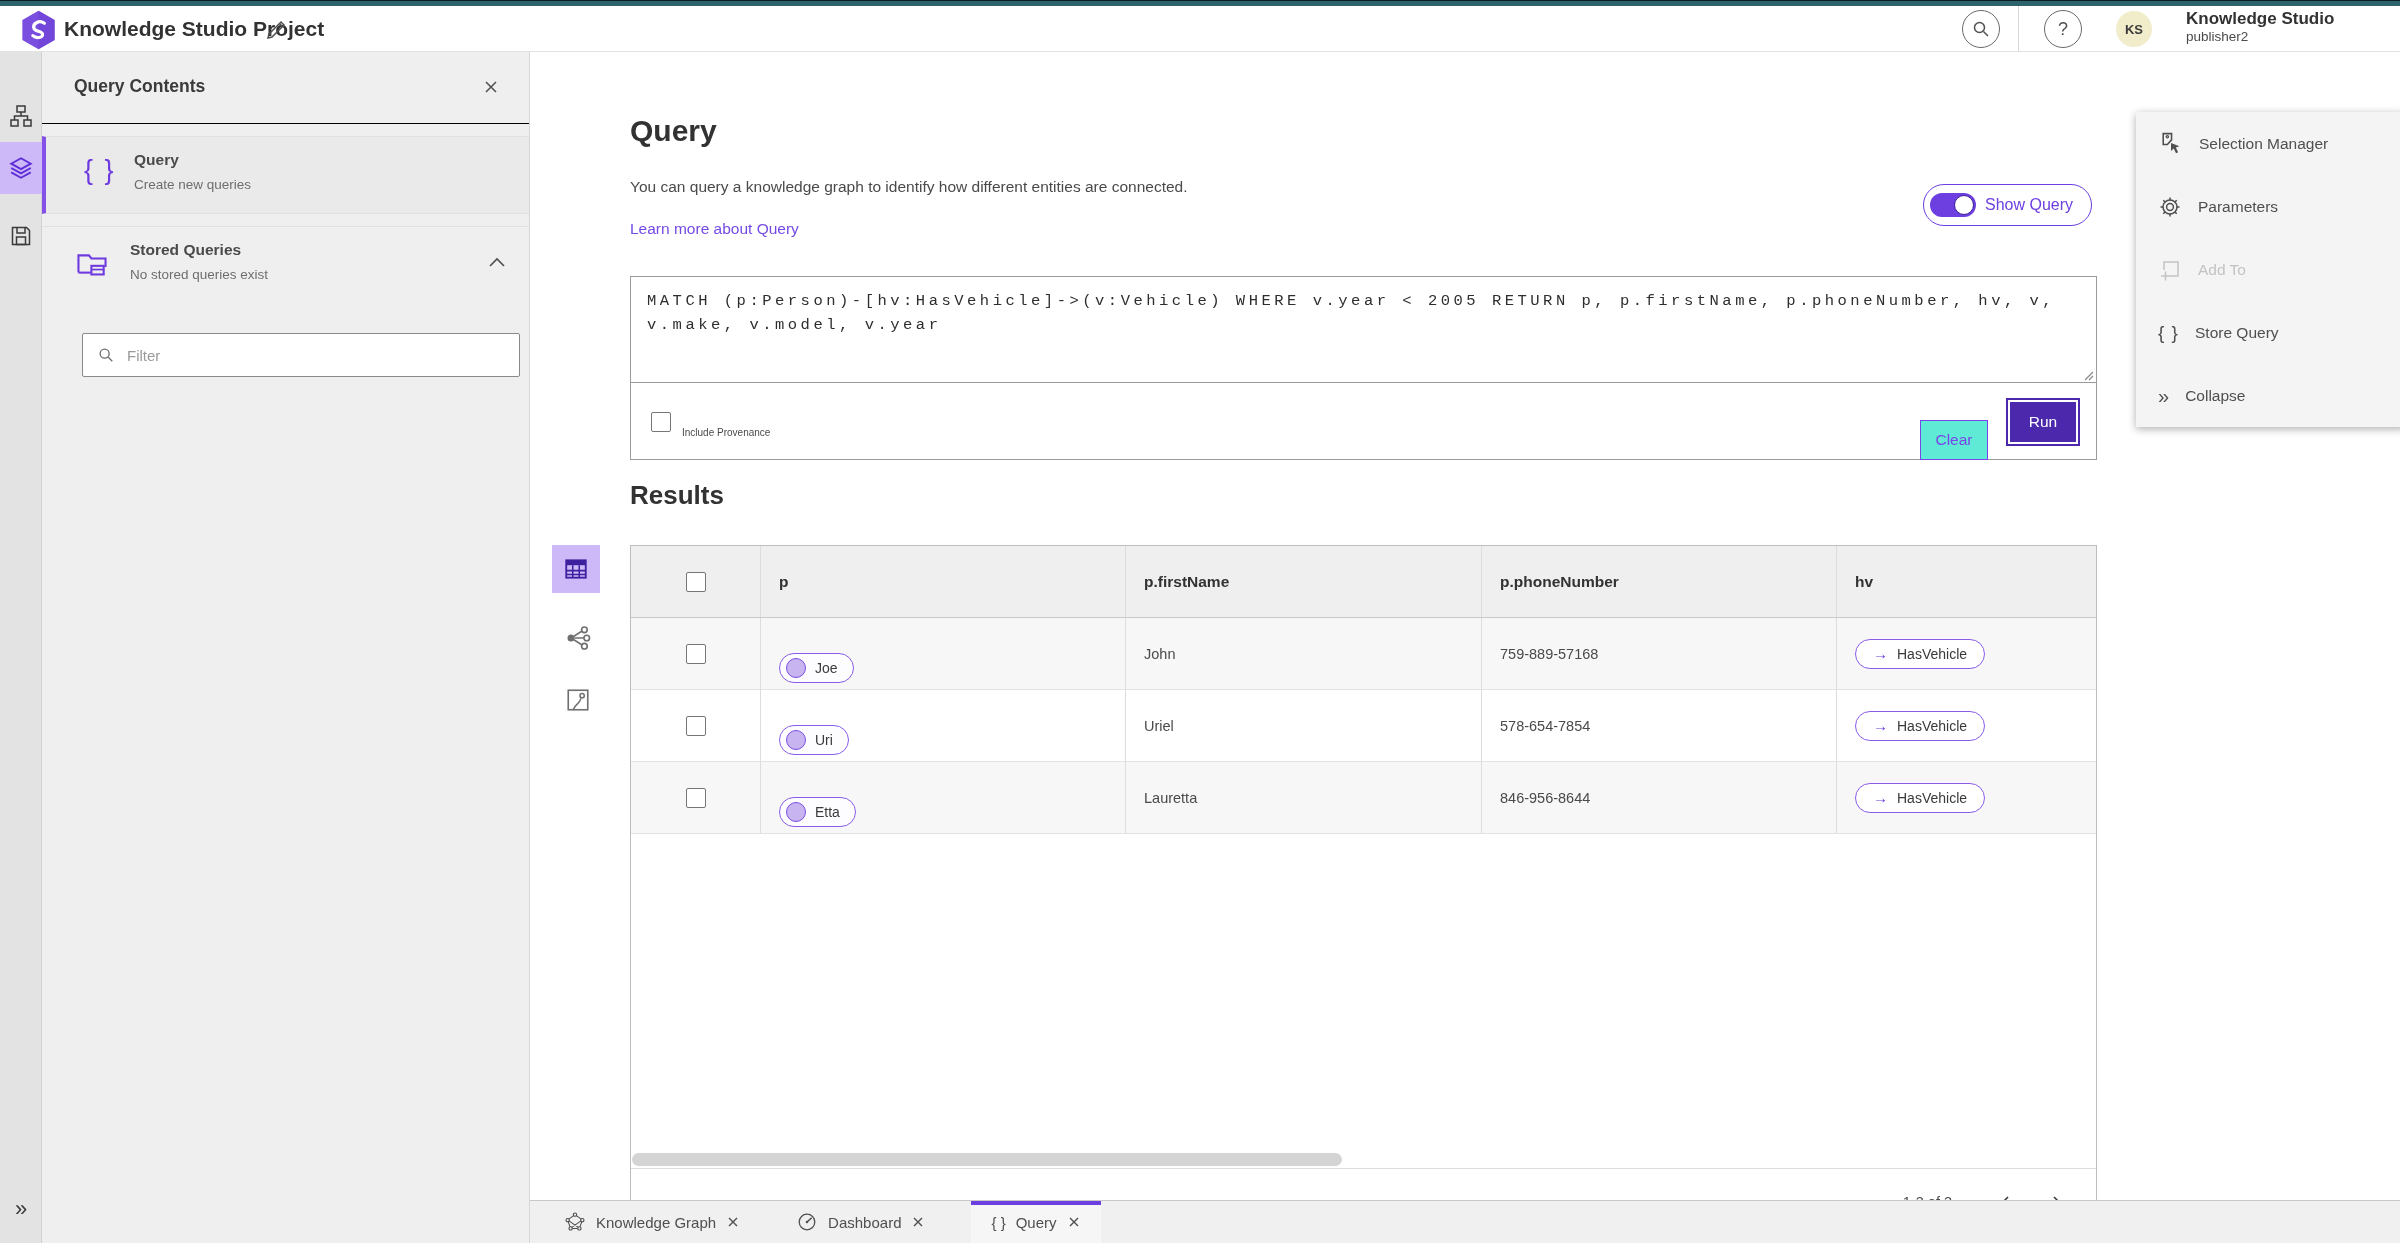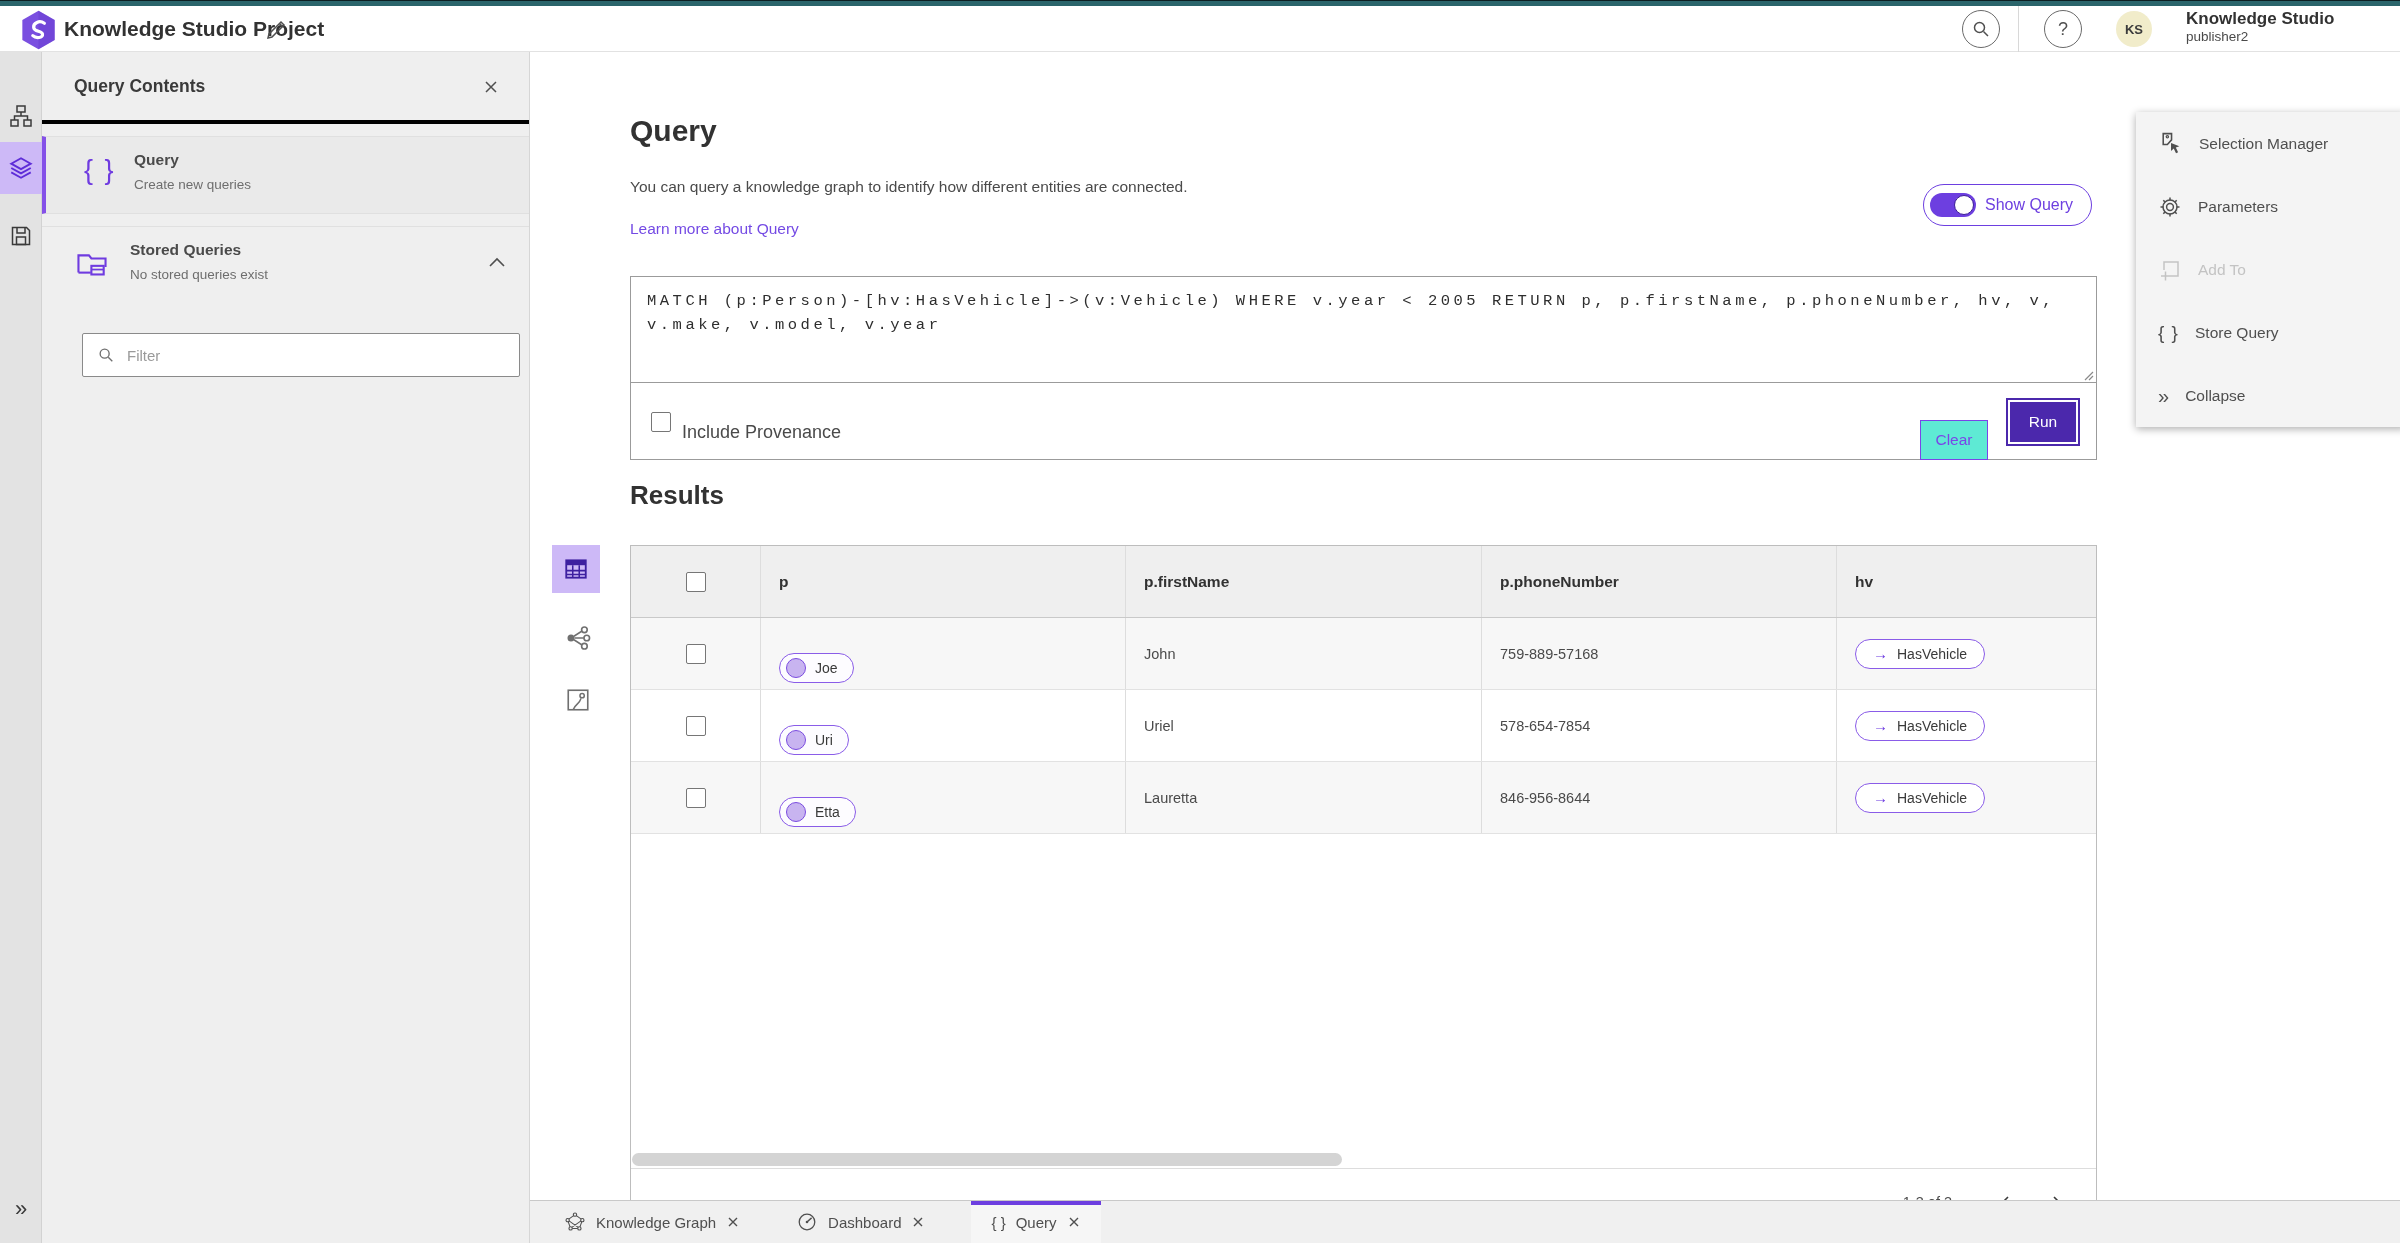--- a/index.html
+++ b/index.html
@@ -18,21 +18,21 @@
   .account{position:absolute;left:2186px;top:3px;line-height:1.2;cursor:pointer;}
   .account .name{font-size:17px;font-weight:600;color:#323232;}
   .account .role{font-size:13.5px;color:#4a4a4a;}
   
   .rail{position:absolute;left:0;top:52px;width:42px;height:1191px;background:#e3e3e3;border-right:1px solid #d2d2d2;box-sizing:border-box;}
   .rail-btn{position:absolute;left:0;width:42px;height:52px;display:flex;align-items:center;justify-content:center;cursor:pointer;}
   .rail-btn.active{background:#cdb9f7;}
   .rail-expand{position:absolute;left:0;bottom:18px;width:42px;height:32px;display:flex;align-items:center;justify-content:center;font-size:22px;color:#3a3a3a;cursor:pointer;}
   
   .contents{position:absolute;left:42px;top:52px;width:488px;height:1191px;background:#efefef;border-right:1px solid #d6d6d6;box-sizing:border-box;}
-  .contents-hdr{position:absolute;left:0;top:0;width:100%;height:72px;border-bottom:4px solid #000000;box-sizing:border-box;}
+  .contents-hdr{position:absolute;left:0;top:0;width:100%;height:72px;border-bottom:1px solid #000000;box-sizing:border-box;}
   .contents-title{position:absolute;left:32px;top:24px;font-size:17.5px;font-weight:600;color:#3a3a3a;}
   .panel-close{position:absolute;right:22px;top:22px;width:26px;height:26px;border:none;background:none;cursor:pointer;padding:0;}
   .query-item{position:absolute;left:0;top:84px;width:100%;height:78px;background:#eaeaea;border-left:4px solid #8450e8;border-top:1px solid #e0e0e0;border-bottom:1px solid #e0e0e0;box-sizing:border-box;cursor:pointer;}
   .query-item .braces{position:absolute;left:38px;top:18px;font-size:27px;color:#6f3be0;font-weight:400;letter-spacing:2px;}
   .item-label{position:absolute;left:88px;top:14px;font-size:15.5px;font-weight:600;color:#4a4a4a;}
   .item-sub{position:absolute;left:88px;top:40px;font-size:13.5px;color:#6e6e6e;}
   .stored-item{position:absolute;left:0;top:174px;width:100%;height:82px;border-top:1px solid #e0e0e0;box-sizing:border-box;cursor:pointer;}
   .stored-item .icon{position:absolute;left:34px;top:22px;}
   .chev-up{position:absolute;right:22px;top:28px;cursor:pointer;}
   .filter-wrap{position:absolute;left:40px;top:281px;width:438px;height:44px;background:#fff;border:1px solid #8a8a8a;border-radius:2px;box-sizing:border-box;display:flex;align-items:center;}
@@ -47,21 +47,21 @@
   .show-query{position:absolute;left:1393px;top:132px;height:42px;border:1.5px solid #6d3fe0;border-radius:22px;background:#fff;display:flex;align-items:center;gap:9px;padding:0 18px 0 6px;cursor:pointer;box-sizing:border-box;}
   .toggle{width:46px;height:24px;border-radius:12px;background:#6d3fe0;position:relative;}
   .knob{position:absolute;right:2px;top:2px;width:20px;height:20px;border-radius:50%;background:#fff;border:1px solid #3d1f96;box-sizing:border-box;}
   .show-query .lbl{font-size:16px;color:#6d3fe0;}
   .qbox{position:absolute;left:100px;top:224px;width:1467px;height:184px;border:1px solid #9b9b9b;box-sizing:border-box;background:#fff;}
   .qbox textarea{display:block;width:100%;height:106px;border:none;border-bottom:1px solid #9b9b9b;box-sizing:border-box;resize:none;outline:none;padding:12px 16px;
     font-family:"Liberation Mono","DejaVu Sans Mono",monospace;font-size:15.5px;letter-spacing:3.5px;line-height:1.55;color:#2e2e2e;background:#fff;overflow:hidden;}
   .resize-glyph{position:absolute;right:2px;top:92px;cursor:nwse-resize;}
   .qfooter{position:absolute;left:0;top:107px;width:100%;height:76px;display:flex;align-items:center;box-sizing:border-box;padding:0 18px 0 20px;}
   .cb{width:18px;height:18px;border:1px solid #767676;border-radius:2px;background:#fff;display:inline-block;cursor:pointer;flex:none;}
-  .qfooter .cb-label{margin-left:11px;font-size:18px;color:#4a4a4a;margin-top:20px;}
+  .qfooter .cb-label{margin-left:11px;font-size:10px;color:#4a4a4a;margin-top:20px;}
   .spacer{flex:1;}
   .btn-clear{width:68px;height:40px;border:1px solid #7a45e8;background:#5eead4;color:#7a45e8;font-size:15.5px;font-family:"Liberation Sans",sans-serif;cursor:pointer;margin-right:20px;margin-top:36px;}
   .btn-run{width:70px;height:44px;background:#4b28ac;color:#fff;font-size:15.5px;font-family:"Liberation Sans",sans-serif;border:2px solid #fff;box-shadow:0 0 0 2px #4b28ac;cursor:pointer;}
   .h2{position:absolute;left:100px;top:428px;font-size:26px;font-weight:700;color:#323232;}
   
   .view-btn{position:absolute;width:48px;height:48px;display:flex;align-items:center;justify-content:center;cursor:pointer;background:none;border:none;padding:0;}
   .view-btn.active{background:#cdb9f7;}
   
   .tbl{position:absolute;left:100px;top:493px;width:1467px;height:675px;border:1px solid #bdbdbd;box-sizing:border-box;background:#fff;}
   .trow{display:flex;width:100%;box-sizing:border-box;}

